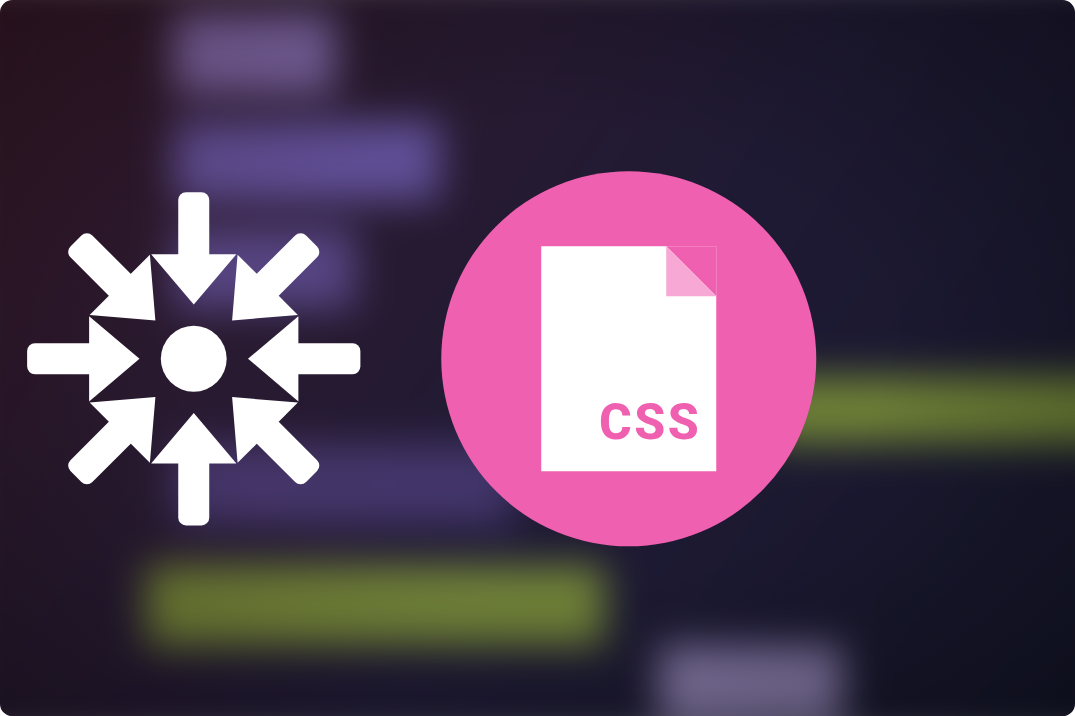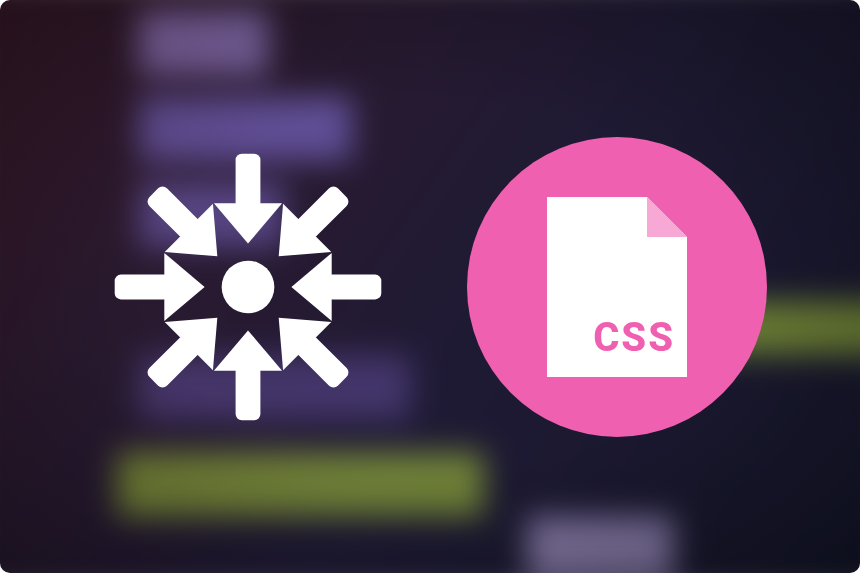--- a/index.html
+++ b/index.html
@@ -35,22 +35,21 @@
   .frame {
     position: absolute; inset: 0;
     border-radius: 10px;
     overflow: hidden;
   }
 
   .content {
     position: absolute; inset: 0;
     display: flex;
     align-items: center;
-    justify-content: center;
-    gap: 64px;
+    gap: 43px;
     text-decoration: underline;
   }
 
   .converge {
     width: 310px; height: 310px;
     color: #fff;
   }
 
   .css-badge {
     width: 300px; height: 300px;

